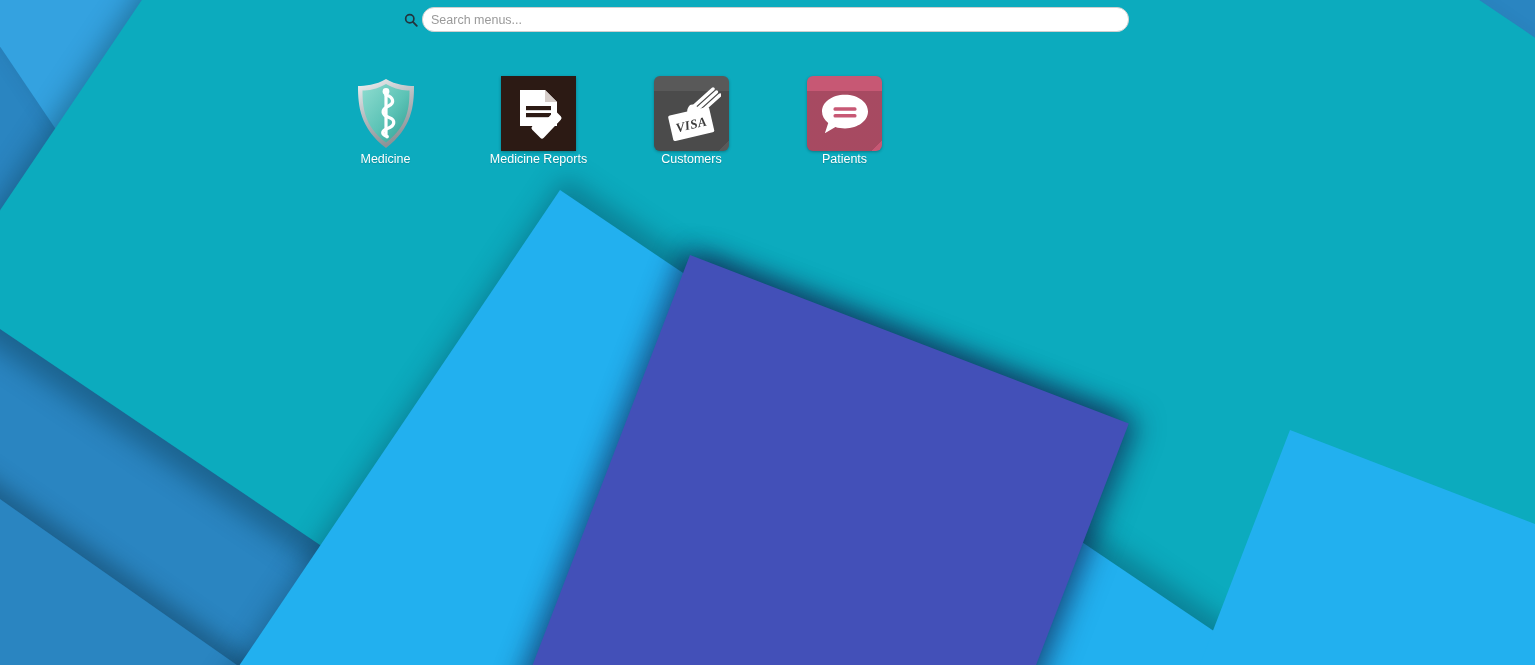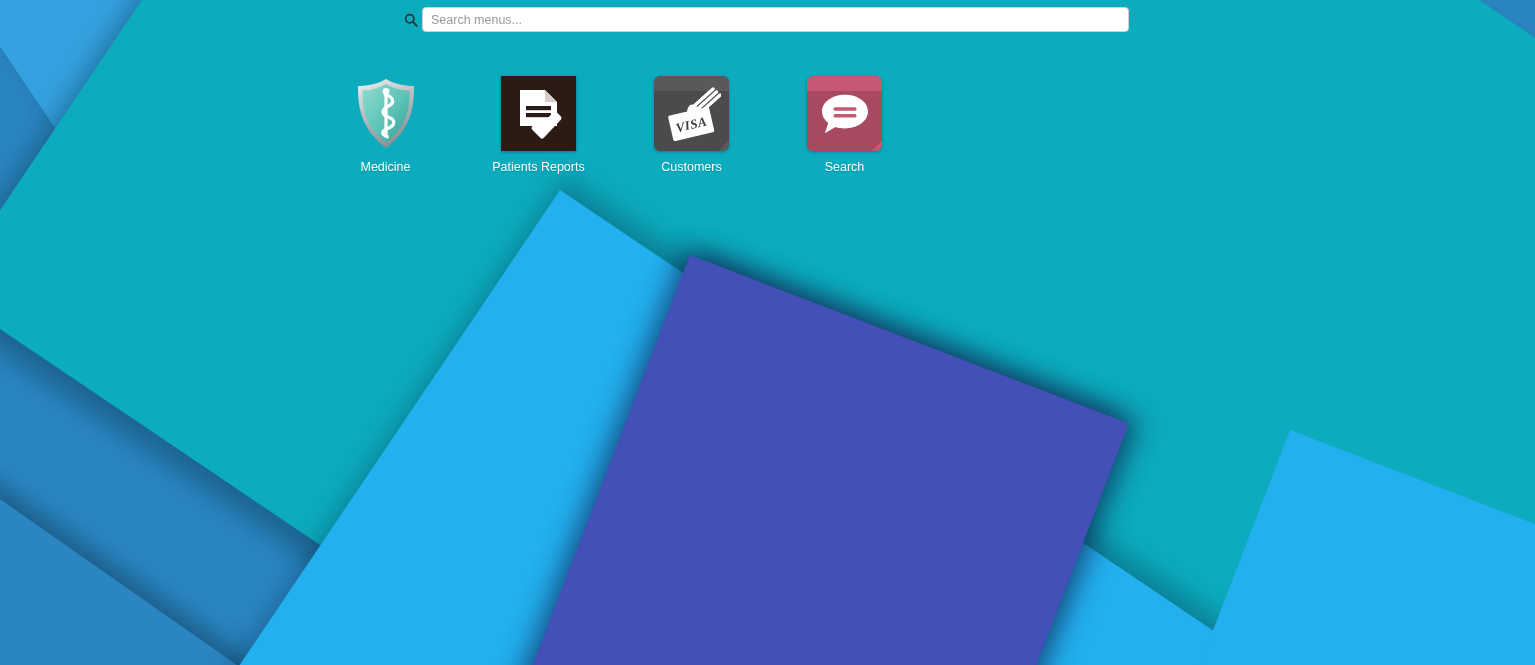--- a/index.html
+++ b/index.html
@@ -87,21 +87,21 @@
     width:22px; height:25px;
     display:flex; align-items:center; justify-content:center;
     color:#23333d;
     flex:0 0 auto;
   }
   .search-icon svg { display:block; }
   .search-input {
     flex:1 1 auto;
     height:25px;
     border:1px solid #cfcfcf;
-    border-radius:4px;
+    border-radius:12px;
     background:#ffffff;
     padding:0 8px;
     font-family:"Liberation Sans", sans-serif;
     font-size:12.5px;
     color:#333;
     outline:none;
   }
   .search-input::placeholder { color:#9a9a9a; }
 
   
@@ -134,21 +134,20 @@
   .app-icon svg { display:block; position:relative; z-index:2; }
   
   .app-icon .longshadow {
     position:absolute; z-index:1;
     left:-10%; top:20%;
     width:160%; height:160%;
     background:linear-gradient(135deg, rgba(0,0,0,0.16) 0%, rgba(0,0,0,0.16) 55%, rgba(0,0,0,0) 55%);
     pointer-events:none;
   }
   .app-label {
-    margin-top:8px;
     font-size:12.5px;
     line-height:16px;
     color:#ffffff;
     text-align:center;
     white-space:nowrap;
     text-shadow:0 1px 1px rgba(0,0,0,0.18);
   }
 </style>
 </head>
 <body>
@@ -211,21 +210,21 @@
     <div class="app">
       <div class="app-icon square" style="background:#2c1a14;">
         <svg width="50" height="52" viewBox="0 0 50 52">
           <path d="M6 2 H31 L43 14 V38 H6 Z" fill="#ffffff"></path>
           <path d="M31 2 L43 14 H31 Z" fill="#d6cdc9"></path>
           <rect x="12" y="18" width="25" height="4.2" fill="#2c1a14"></rect>
           <rect x="12" y="25" width="25" height="4.2" fill="#2c1a14"></rect>
           <path d="M20 40 L28 48 L45 30 L41 26 L28 40 L24 36 Z" fill="#ffffff" stroke="#ffffff" stroke-width="5" stroke-linejoin="round"></path>
         </svg>
       </div>
-      <div class="app-label">Patients Reports</div>
+      <div class="app-label">Medicine Reports</div>
     </div>
 
     <div class="app">
       <div class="app-icon" style="background:#595959;">
         <span class="longshadow"></span>
         <svg width="58" height="54" viewBox="0 0 58 54">
 
           <g stroke="#ffffff" stroke-width="3.4" fill="none" stroke-linecap="round">
             <path d="M30 20 L50 2"></path>
             <path d="M33.5 23 L53.5 5"></path>
@@ -246,17 +245,17 @@
 
     <div class="app">
       <div class="app-icon" style="background:#c75874;">
         <span class="longshadow"></span>
         <svg width="50" height="46" viewBox="0 0 52 48">
           <path d="M26 4 C40 4 50 12 50 21.5 C50 31 40 39 26 39 C22.5 39 19 38.5 16 37.5 L5 44 L8.5 33.5 C4.5 30.2 2 26 2 21.5 C2 12 12 4 26 4 Z" fill="#ffffff"></path>
           <rect x="14" y="17" width="24" height="3.6" rx="1.6" fill="#c75874"></rect>
           <rect x="14" y="24" width="24" height="3.6" rx="1.6" fill="#c75874"></rect>
         </svg>
       </div>
-      <div class="app-label">Search</div>
+      <div class="app-label">Patients</div>
     </div>
 
   </div>
 </div>
 
 </body></html>

